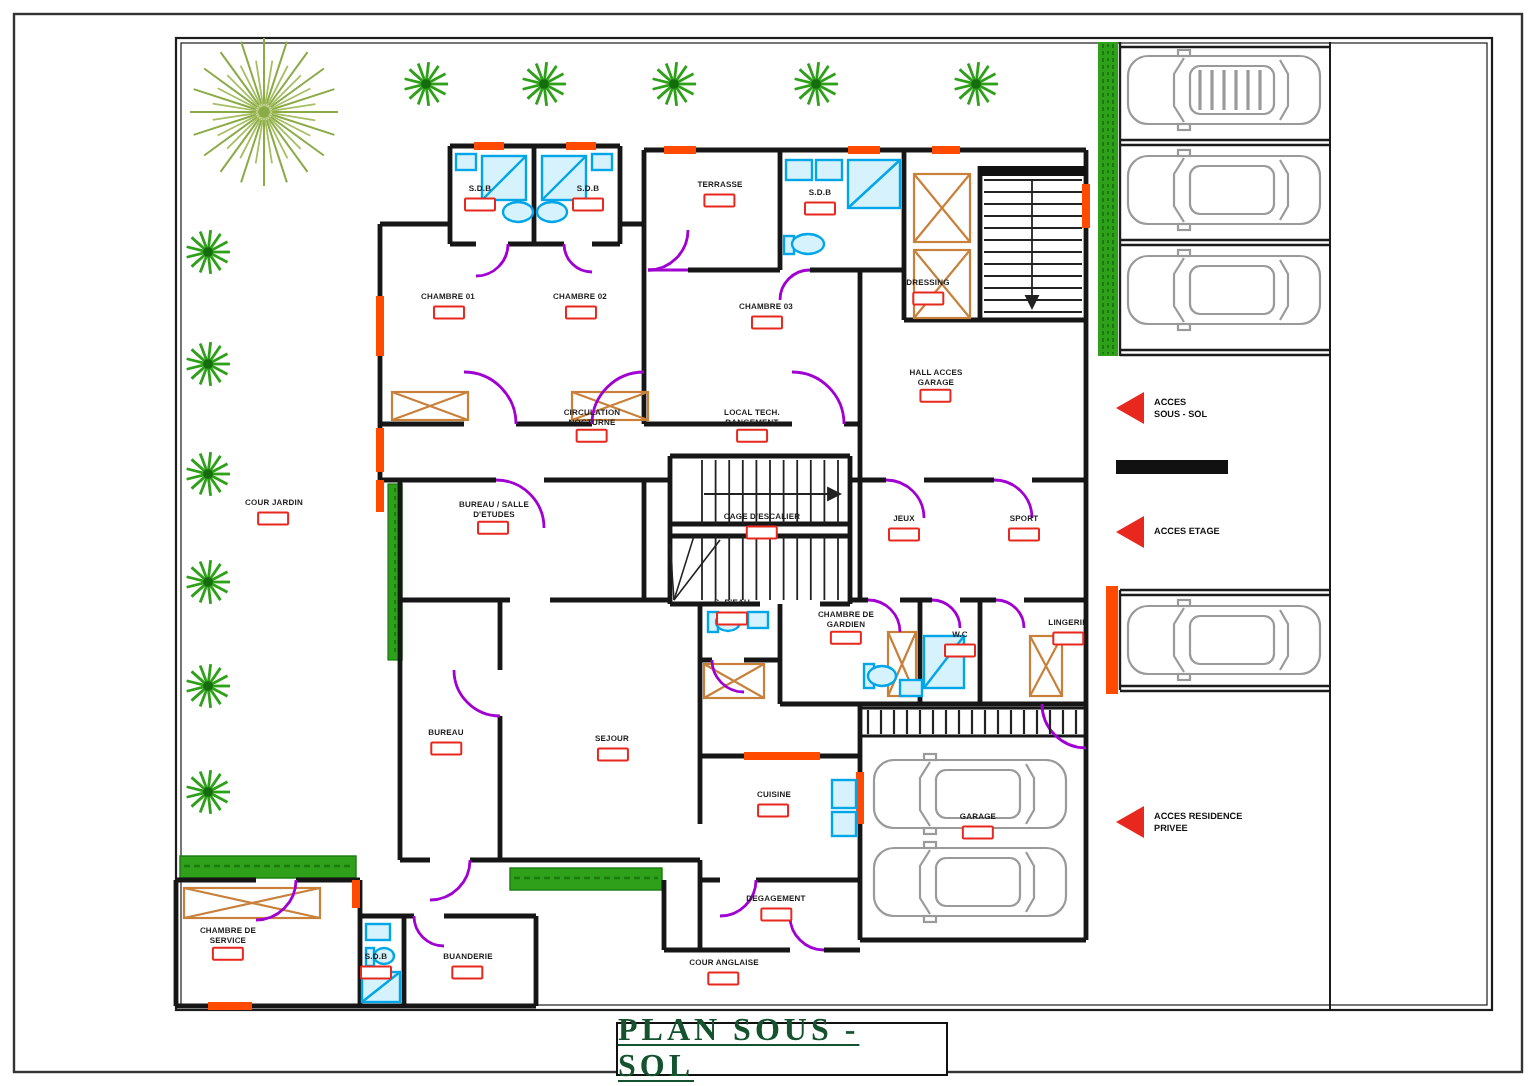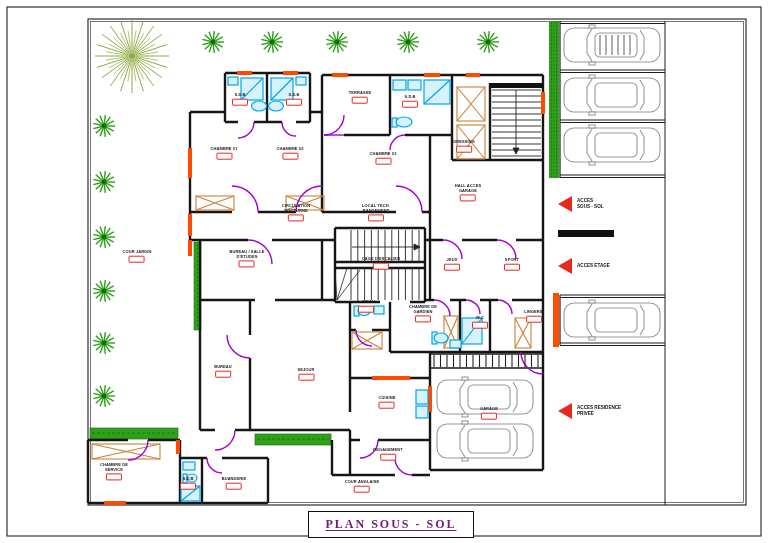--- a/index.html
+++ b/index.html
@@ -8,22 +8,22 @@
   #plan{position:absolute;left:0;top:0;}
   #labels{position:absolute;left:0;top:0;width:768px;height:543px;pointer-events:none;}
   .lbl{position:absolute;transform:translate(-50%,-50%);text-align:center;white-space:nowrap;
        font-size:4px;line-height:1.15;font-weight:600;color:#1c1c1c;letter-spacing:.1px;}
   .lbl .area-box{width:14px;height:5px;border:1px solid #e8281e;background:#fff;margin:1px auto 0;
        border-radius:1px;}
   .acc{position:absolute;transform:translate(0,-50%);text-align:left;white-space:nowrap;
        font-size:4.6px;line-height:1.25;font-weight:700;color:#111;}
   #title-box{position:absolute;left:308px;top:511px;width:164px;height:25px;border:1.6px solid #111;
        display:flex;align-items:center;justify-content:center;background:#fff;}
-  #title-text{font-family:"Liberation Serif","DejaVu Serif",serif;font-size:12px;font-weight:700;
-       letter-spacing:2px;color:#701a75;text-decoration:underline;text-underline-offset:2px;}
+  #title-text{font-family:"Liberation Serif","DejaVu Serif",serif;font-size:16px;font-weight:700;
+       letter-spacing:2px;color:#14532d;text-decoration:underline;text-underline-offset:2px;}
 </style>
 </head>
 <body>
 
 <div id="canvas">
 
 <svg id="plan" width="768" height="543" viewBox="0 0 768 543">
   <defs>
     <g id="car" stroke="#9a9a9a" stroke-width="1.1" fill="#fff">
       <rect x="0" y="0" width="96" height="34" rx="10"></rect>

